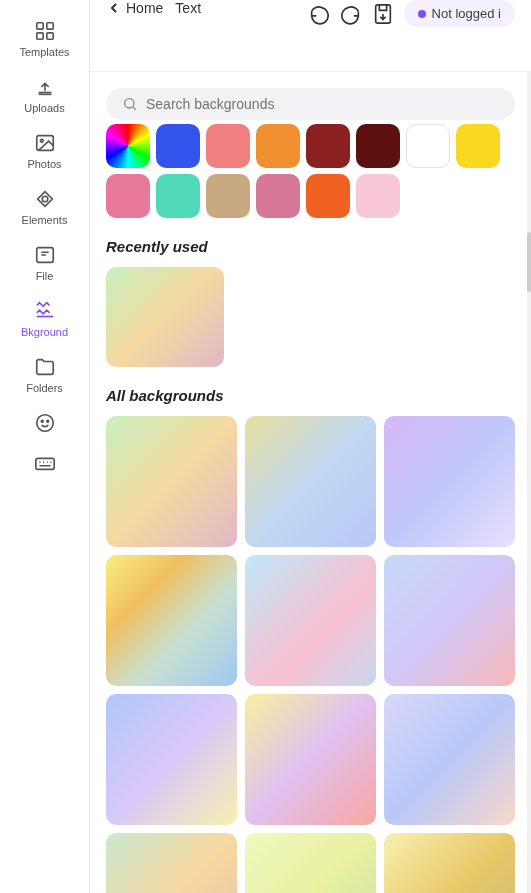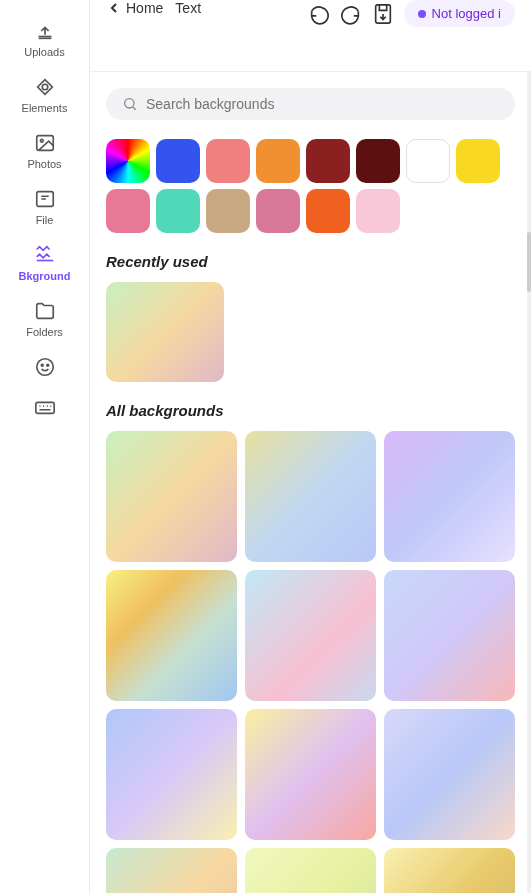--- a/index.html
+++ b/index.html
@@ -30,21 +30,21 @@
       align-items: center;
       justify-content: center;
       width: 100%;
       padding: 10px 6px 8px;
       cursor: pointer;
       color: #555;
       font-size: 11px;
       gap: 4px;
       border-radius: 6px;
     }
-    .sidebar-item.active { color: #7c4dff; font-weight: bold; }
+    .sidebar-item.active { color: #7c4dff; }
     .sidebar-item svg { width: 22px; height: 22px; }
     .sidebar-item-label { font-size: 11px; }
 
     
     .topbar {
       position: absolute;
       top: 0;
       left: 90px;
       right: 0;
       height: 72px;
@@ -79,21 +79,21 @@
     .topbar-actions svg { width: 20px; height: 20px; color: #333; cursor: pointer; }
     .not-logged-btn {
       display: flex;
       align-items: center;
       gap: 6px;
       background: #f5f0ff;
       border: none;
       border-radius: 20px;
       padding: 6px 14px;
       font-size: 13px;
-      color: #6d28d9;
+      color: #404040;
       cursor: pointer;
     }
 
     
     .main {
       position: absolute;
       top: 72px;
       left: 90px;
       right: 0;
       bottom: 0;
@@ -103,21 +103,21 @@
     }
 
     
     .search-bar {
       display: flex;
       align-items: center;
       background: #f2f2f5;
       border-radius: 24px;
       padding: 8px 16px;
       gap: 8px;
-      margin-bottom: 19px;
+      margin-bottom: 4px;
     }
     .search-bar svg { width: 16px; height: 16px; color: #888; flex-shrink: 0; }
     .search-bar input {
       border: none;
       background: transparent;
       outline: none;
       font-size: 14px;
       color: #999;
       width: 100%;
     }
@@ -194,45 +194,54 @@
     .grad-r3 { background: linear-gradient(135deg, #f8f0b0 0%, #e8c868 50%, #c8b880 100%); }
 
     .scrollbar-thin::-webkit-scrollbar { width: 4px; }
     .scrollbar-thin::-webkit-scrollbar-thumb { background: #ccc; border-radius: 4px; }
   </style>
 </head>
 <body>
 
 <div class="sidebar">
 
+  <div class="sidebar-item">
+    <svg viewBox="0 0 24 24" fill="none" stroke="currentColor" stroke-width="1.8">
+      <rect x="3" y="3" width="7" height="7" rx="1"></rect>
+      <rect x="14" y="3" width="7" height="7" rx="1"></rect>
+      <rect x="3" y="14" width="7" height="7" rx="1"></rect>
+      <rect x="14" y="14" width="7" height="7" rx="1"></rect>
+    </svg>
+    <span class="sidebar-item-label">Templates</span>
+  </div>
 
   <div class="sidebar-item">
     <svg viewBox="0 0 24 24" fill="none" stroke="currentColor" stroke-width="1.8">
       <path d="M12 16V8M8 12l4-4 4 4"></path>
       <path d="M5 18h14"></path>
       <path d="M5 20h14"></path>
     </svg>
     <span class="sidebar-item-label">Uploads</span>
   </div>
 
   <div class="sidebar-item">
     <svg viewBox="0 0 24 24" fill="none" stroke="currentColor" stroke-width="1.8">
-      <path d="M12 4L4 12l8 8 8-8z"></path>
-      <circle cx="12" cy="12" r="3"></circle>
-    </svg>
-    <span class="sidebar-item-label">Elements</span>
-  </div>
-
-  <div class="sidebar-item">
-    <svg viewBox="0 0 24 24" fill="none" stroke="currentColor" stroke-width="1.8">
       <rect x="3" y="4" width="18" height="16" rx="2"></rect>
       <circle cx="8.5" cy="9.5" r="1.5"></circle>
       <path d="M21 15l-5-5L5 20"></path>
     </svg>
     <span class="sidebar-item-label">Photos</span>
+  </div>
+
+  <div class="sidebar-item">
+    <svg viewBox="0 0 24 24" fill="none" stroke="currentColor" stroke-width="1.8">
+      <path d="M12 4L4 12l8 8 8-8z"></path>
+      <circle cx="12" cy="12" r="3"></circle>
+    </svg>
+    <span class="sidebar-item-label">Elements</span>
   </div>
 
   <div class="sidebar-item">
     <svg viewBox="0 0 24 24" fill="none" stroke="currentColor" stroke-width="1.8">
       <rect x="3" y="4" width="18" height="16" rx="2"></rect>
       <path d="M8 9h8M8 12h5"></path>
     </svg>
     <span class="sidebar-item-label">File</span>
   </div>
 

